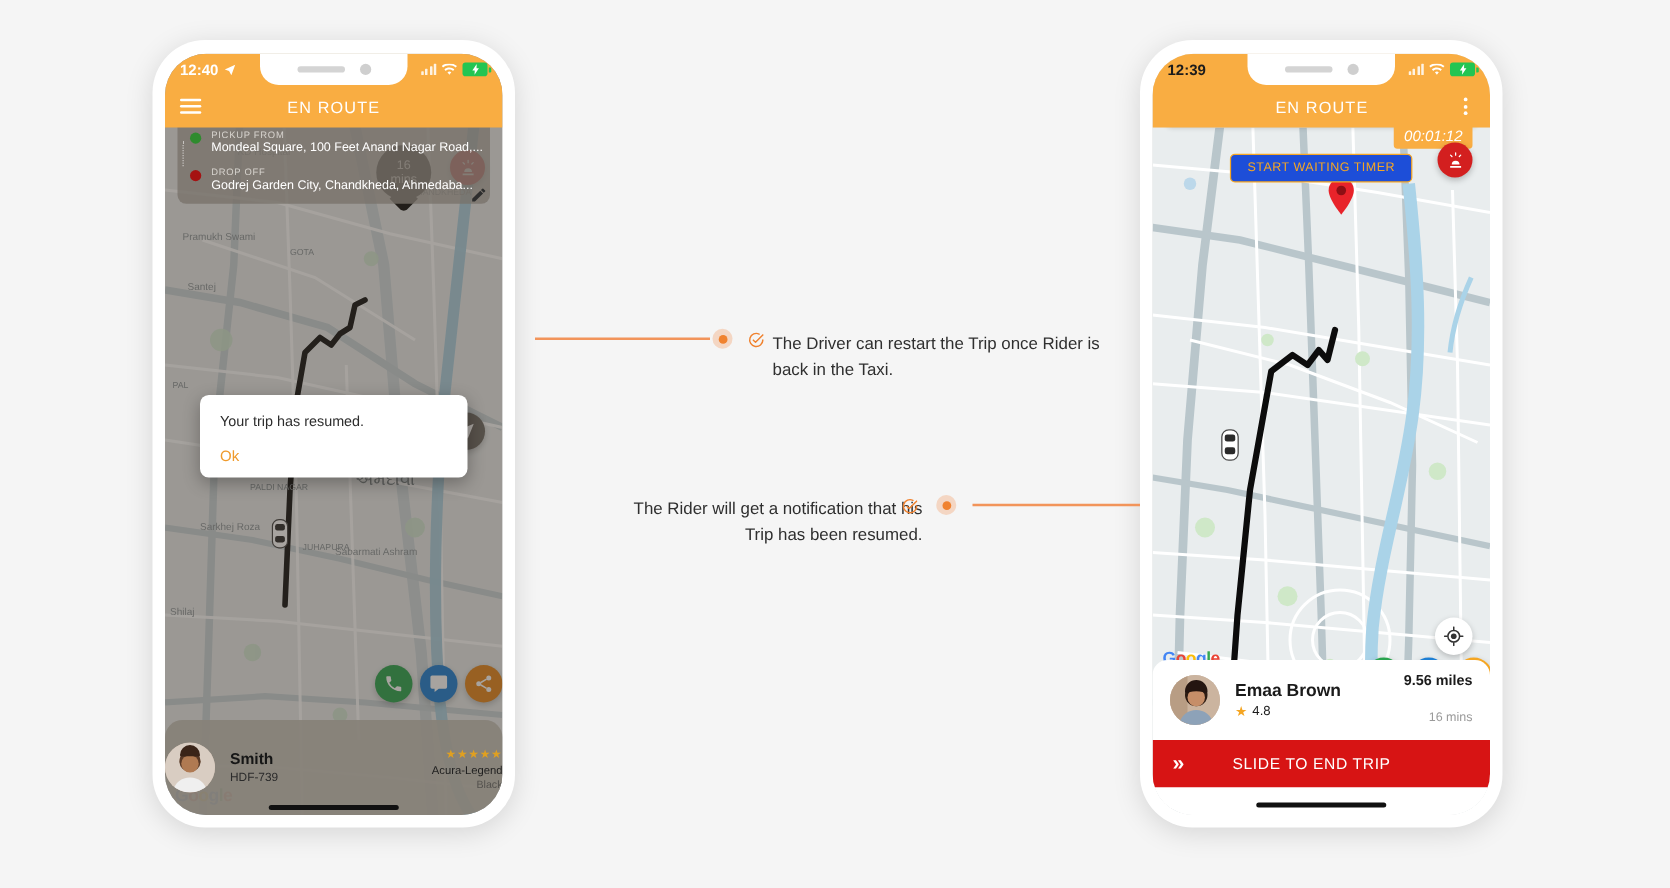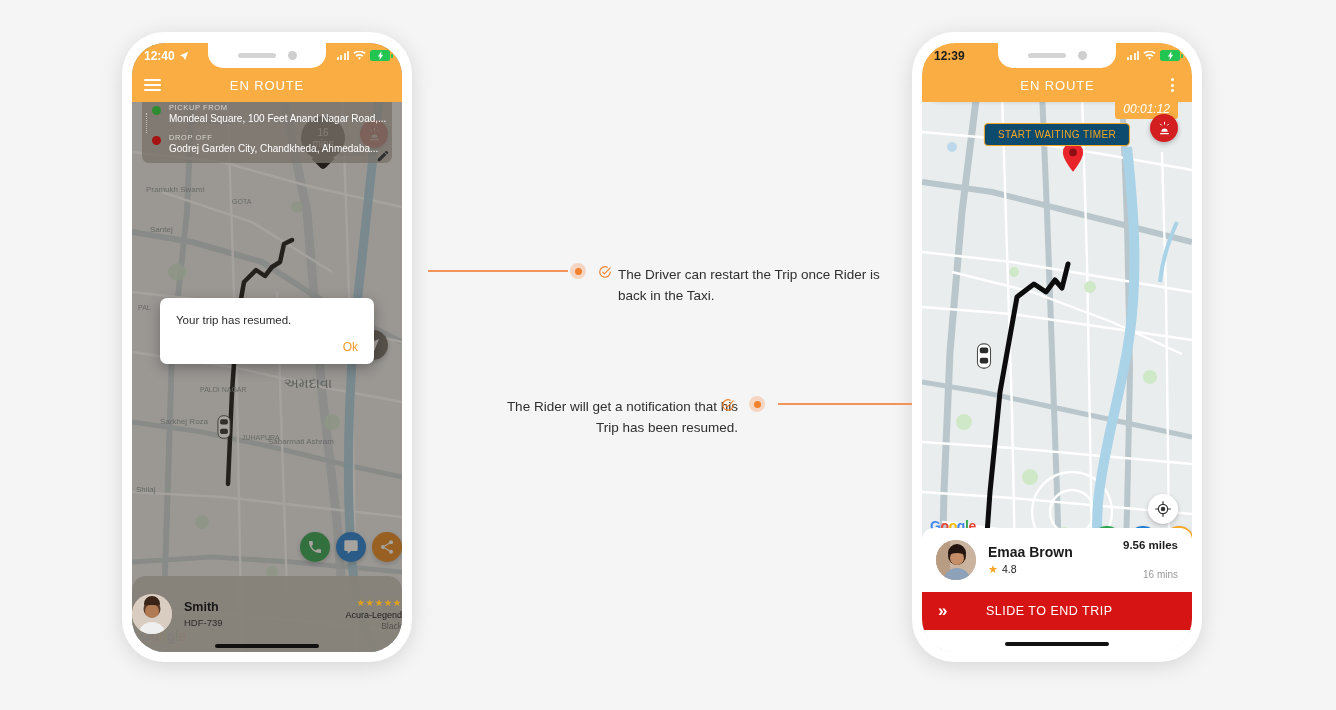--- a/index.html
+++ b/index.html
@@ -150,27 +150,27 @@
   }
   .fab svg { width: 16px; height: 16px; }
   .fab.call { background:#2aa44f; }
   .fab.msg { background:#1d7fd4; }
   .fab.share { background:#e3861c; }
   .fab.nav { background:#f5a623; }
   .fab.locate { background:#ffffff; }
 
   
   .dialog {
-    position:absolute; z-index: 32; left: 28px; right: 28px; top: 255px;
+    position:absolute; z-index: 32; left: 28px; right: 28px; top: 273px;
     background:#fff; border-radius: 7px; padding: 16px 16px 10px 16px;
     box-shadow: 0 4px 14px rgba(0,0,0,.3);
   }
   .dialog .msg { font-size: 11.5px; color: #2c2c2c; }
   .dialog .ok {
-    margin-top: 14px; text-align: right; color:#ef9a2b; font-size: 12px; cursor: pointer;
+    margin-top: 14px; color:#ef9a2b; font-size: 12px; cursor: pointer;
   }
 
   
   .bottom-card-left {
     position:absolute; z-index: 30; left:0; right:0; bottom: 0; height: 76px;
     background: rgba(135,129,121,0.93);
     border-top-left-radius: 14px; border-top-right-radius: 14px;
     display:flex; align-items:center; padding: 0 0;
   }
   .avatar {
@@ -199,21 +199,21 @@
   .addr-card .pin-ico { width: 12px; height: 14px; flex:0 0 auto; margin-top:1px; }
   .addr-text { font-size: 10px; color:#2b2b2b; line-height: 14px; }
 
   .timer-badge {
     position:absolute; z-index: 21; right: 14px; top: 56px;
     background:#f9ad42; color:#fff; font-size: 12px;
     padding: 3px 8px; border-radius: 3px; font-style: italic;
   }
   .wait-btn {
     position:absolute; z-index: 21; left: 50%; transform: translateX(-50%); top: 80px;
-    background:#0c4a6e; border: 1.6px solid #f5a623; color:#f5a623;
+    background:#1d4ed8; border: 1.6px solid #f5a623; color:#f5a623;
     font-size: 10px; letter-spacing: .4px; padding: 5px 13px; border-radius: 4px;
     cursor:pointer; white-space: nowrap;
   }
 
   .dest-pin { position:absolute; z-index: 18; width: 22px; height: 30px; }
 
   .car-marker { position: absolute; z-index: 18; width: 22px; height: 30px; }
 
   .bottom-card-right {
     position:absolute; z-index: 30; left:0; right:0; bottom: 0;

